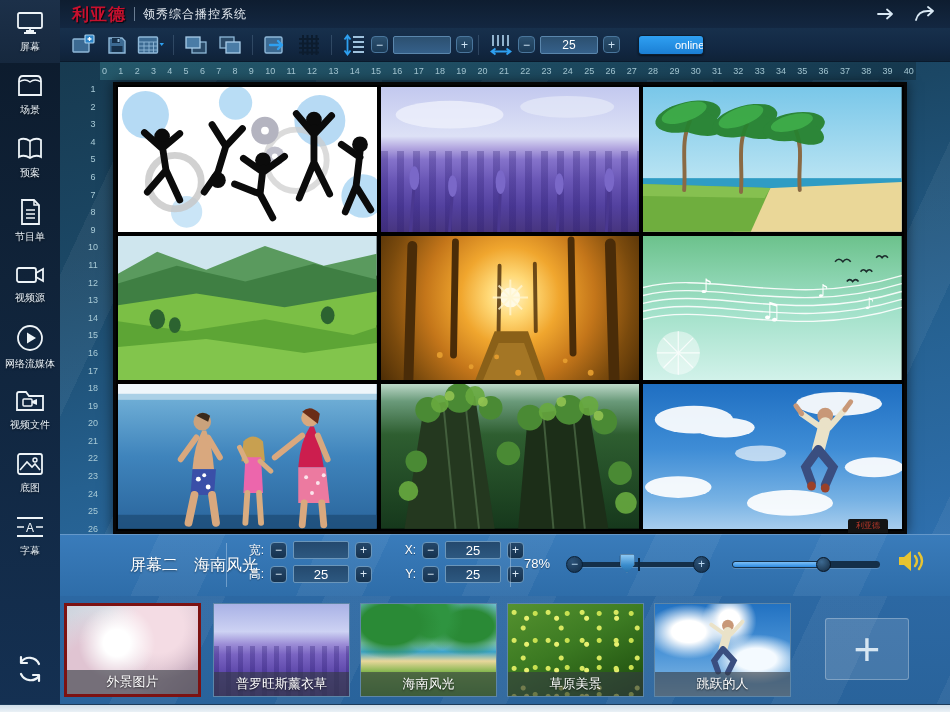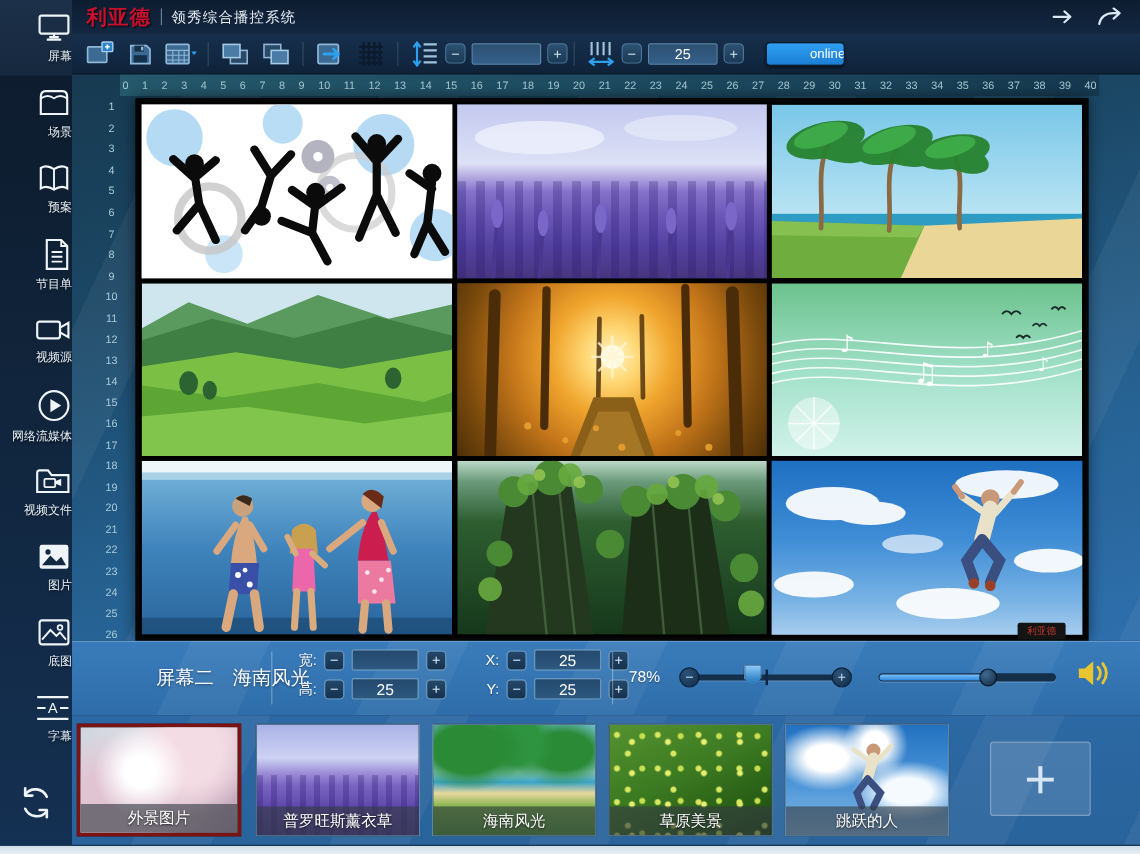--- a/index.html
+++ b/index.html
@@ -3,21 +3,21 @@
 <meta charset="utf-8">
 <style>
   * { margin:0; padding:0; box-sizing:border-box; }
   html,body { width:950px; height:712px; overflow:hidden; font-family:"Liberation Sans","DejaVu Sans",sans-serif; }
   .app { position:relative; width:950px; height:712px; background:#10253c; overflow:hidden; }
 
   
   .sidebar { position:absolute; left:0; top:0; width:60px; height:704px;
     background:linear-gradient(180deg,#0c1a2b 0%,#102339 40%,#143052 100%);
     display:flex; flex-direction:column; z-index:5; }
-  .side-item { height:63px; display:flex; flex-direction:column; align-items:flex-end; justify-content:center; gap:4px; cursor:pointer; }
+  .side-item { height:63px; display:flex; flex-direction:column; align-items:center; justify-content:center; gap:4px; cursor:pointer; }
   .side-item.selected { background:linear-gradient(180deg,#1c3049,#16283e); }
   .side-item .lbl { color:#e9f1f7; font-size:10px; white-space:nowrap; text-shadow:0 1px 2px rgba(0,0,0,.6); }
   .side-item svg { display:block; }
   .side-refresh { margin-top:auto; height:70px; display:flex; align-items:center; justify-content:center; cursor:pointer; }
 
   
   .header { position:absolute; left:60px; top:0; width:890px; height:28px;
     background:linear-gradient(180deg,#0e1d30,#132741); display:flex; align-items:center; z-index:4; }
   .logo { color:#c8102e; font-size:17px; font-weight:bold; letter-spacing:1px; margin-left:12px;
     text-shadow:1px 1px 1px rgba(0,0,0,.8); }
@@ -204,28 +204,20 @@
       </svg>
       <span class="lbl">网络流媒体</span>
     </div>
     <div class="side-item">
       <svg width="32" height="26" viewBox="0 0 32 26">
         <path d="M3 6 L3 22 L29 22 L29 8 L15 8 L12 4 L5 4 Q3 4 3 6 Z" fill="none" stroke="#eef4f8" stroke-width="1.8"></path>
         <rect x="9" y="11" width="9" height="7" rx="1" fill="none" stroke="#eef4f8" stroke-width="1.5"></rect>
         <path d="M18 13 L23 11 L23 17 L18 15 Z" fill="#eef4f8"></path>
       </svg>
       <span class="lbl">视频文件</span>
-    </div>
-    <div class="side-item">
-      <svg width="30" height="26" viewBox="0 0 30 26">
-        <rect x="3" y="3" width="24" height="20" rx="2" fill="#eef4f8"></rect>
-        <circle cx="10" cy="9" r="2.2" fill="#142a42"></circle>
-        <path d="M5 20 L12 12 L17 17 L21 13 L25 20 Z" fill="#142a42"></path>
-      </svg>
-      <span class="lbl">图片</span>
     </div>
     <div class="side-item">
       <svg width="30" height="26" viewBox="0 0 30 26">
         <rect x="3" y="3" width="24" height="20" rx="2" fill="none" stroke="#eef4f8" stroke-width="1.8"></rect>
         <circle cx="20" cy="9" r="2" fill="none" stroke="#eef4f8" stroke-width="1.4"></circle>
         <path d="M5 19 L12 11 L17 16 L20 13 L25 19" fill="none" stroke="#eef4f8" stroke-width="1.6"></path>
       </svg>
       <span class="lbl">底图</span>
     </div>
     <div class="side-item">

